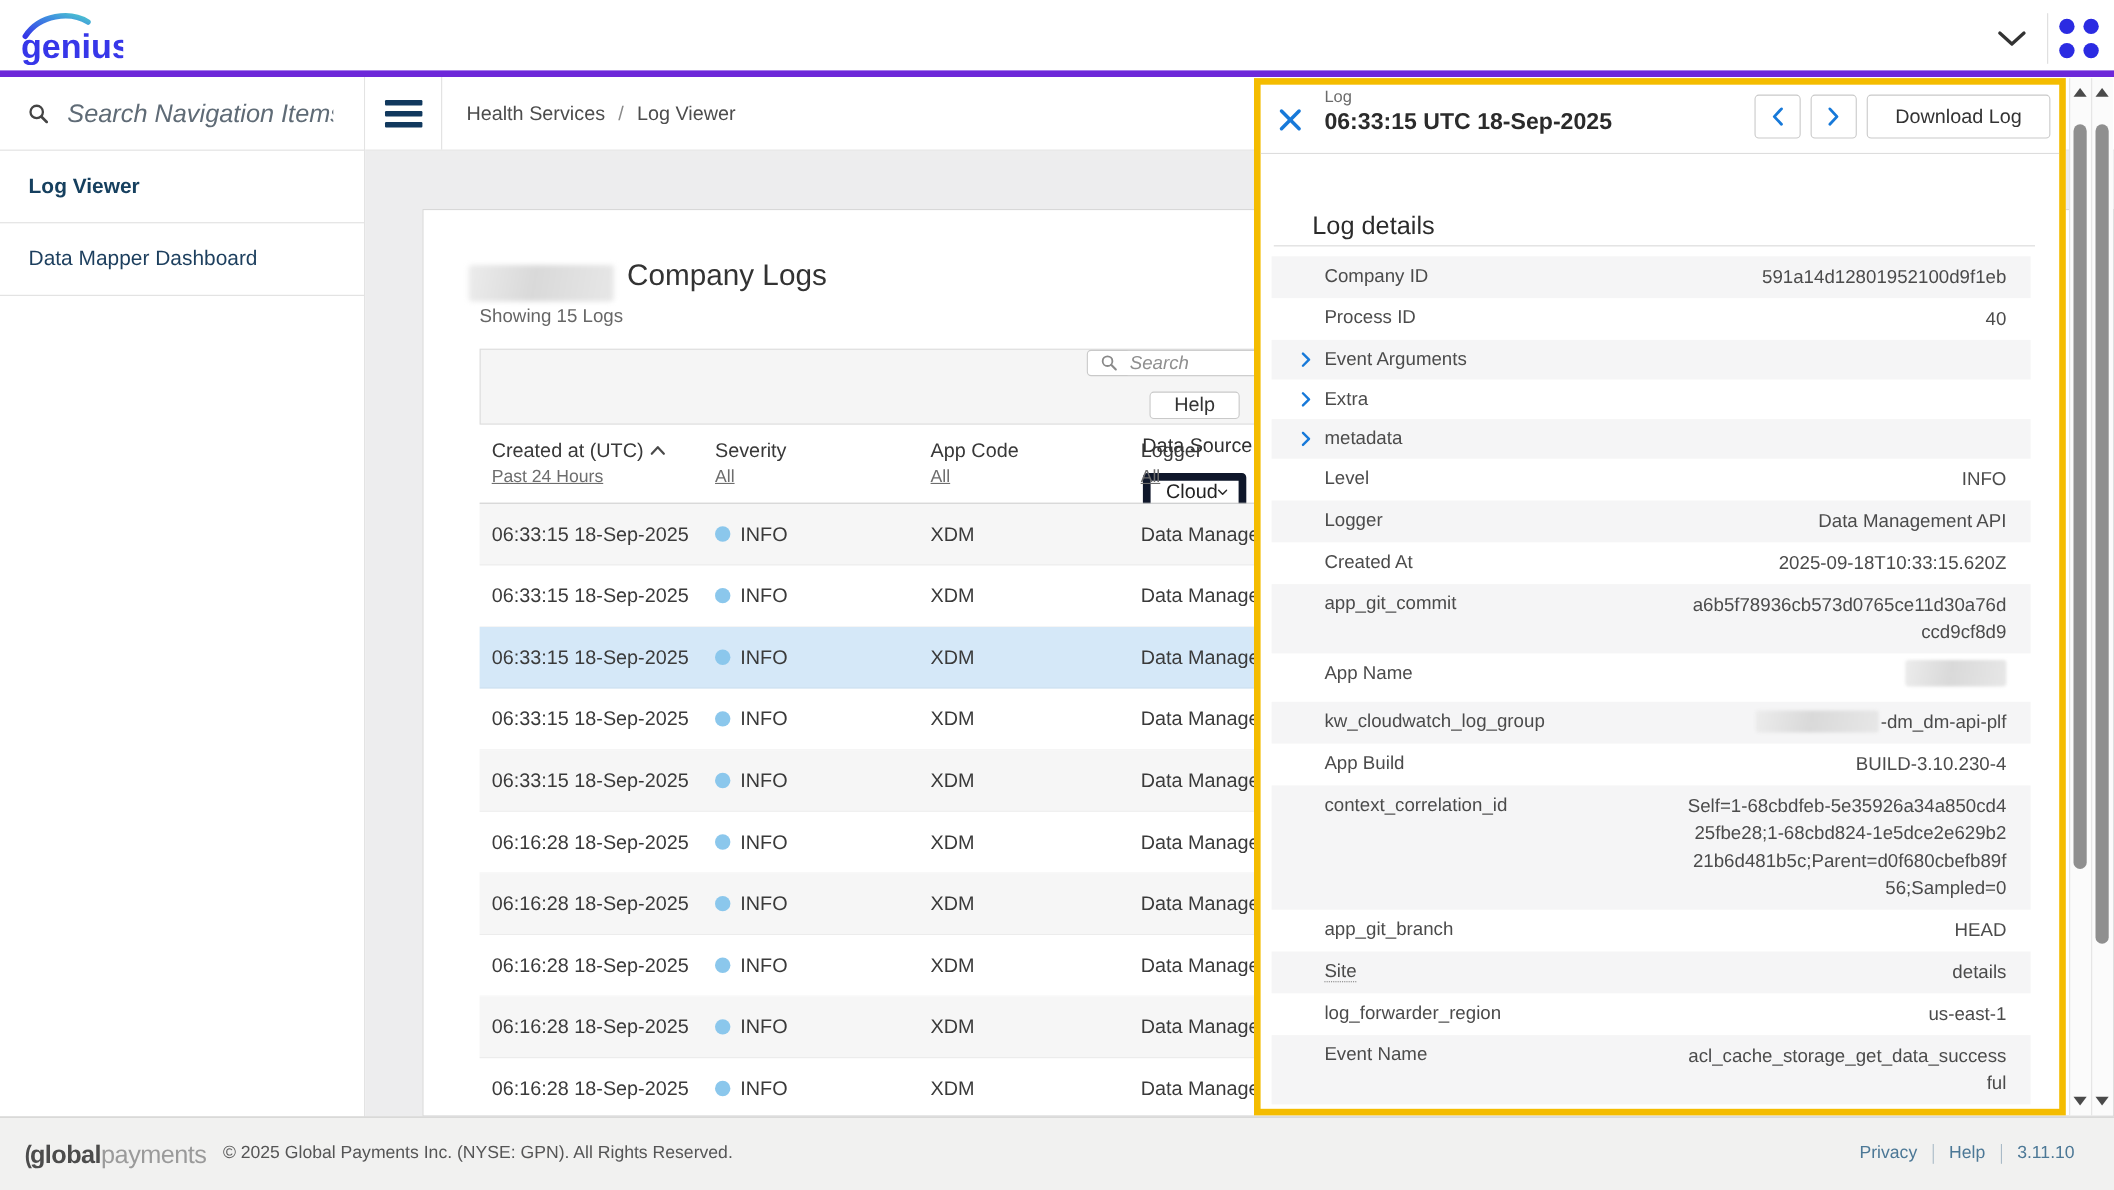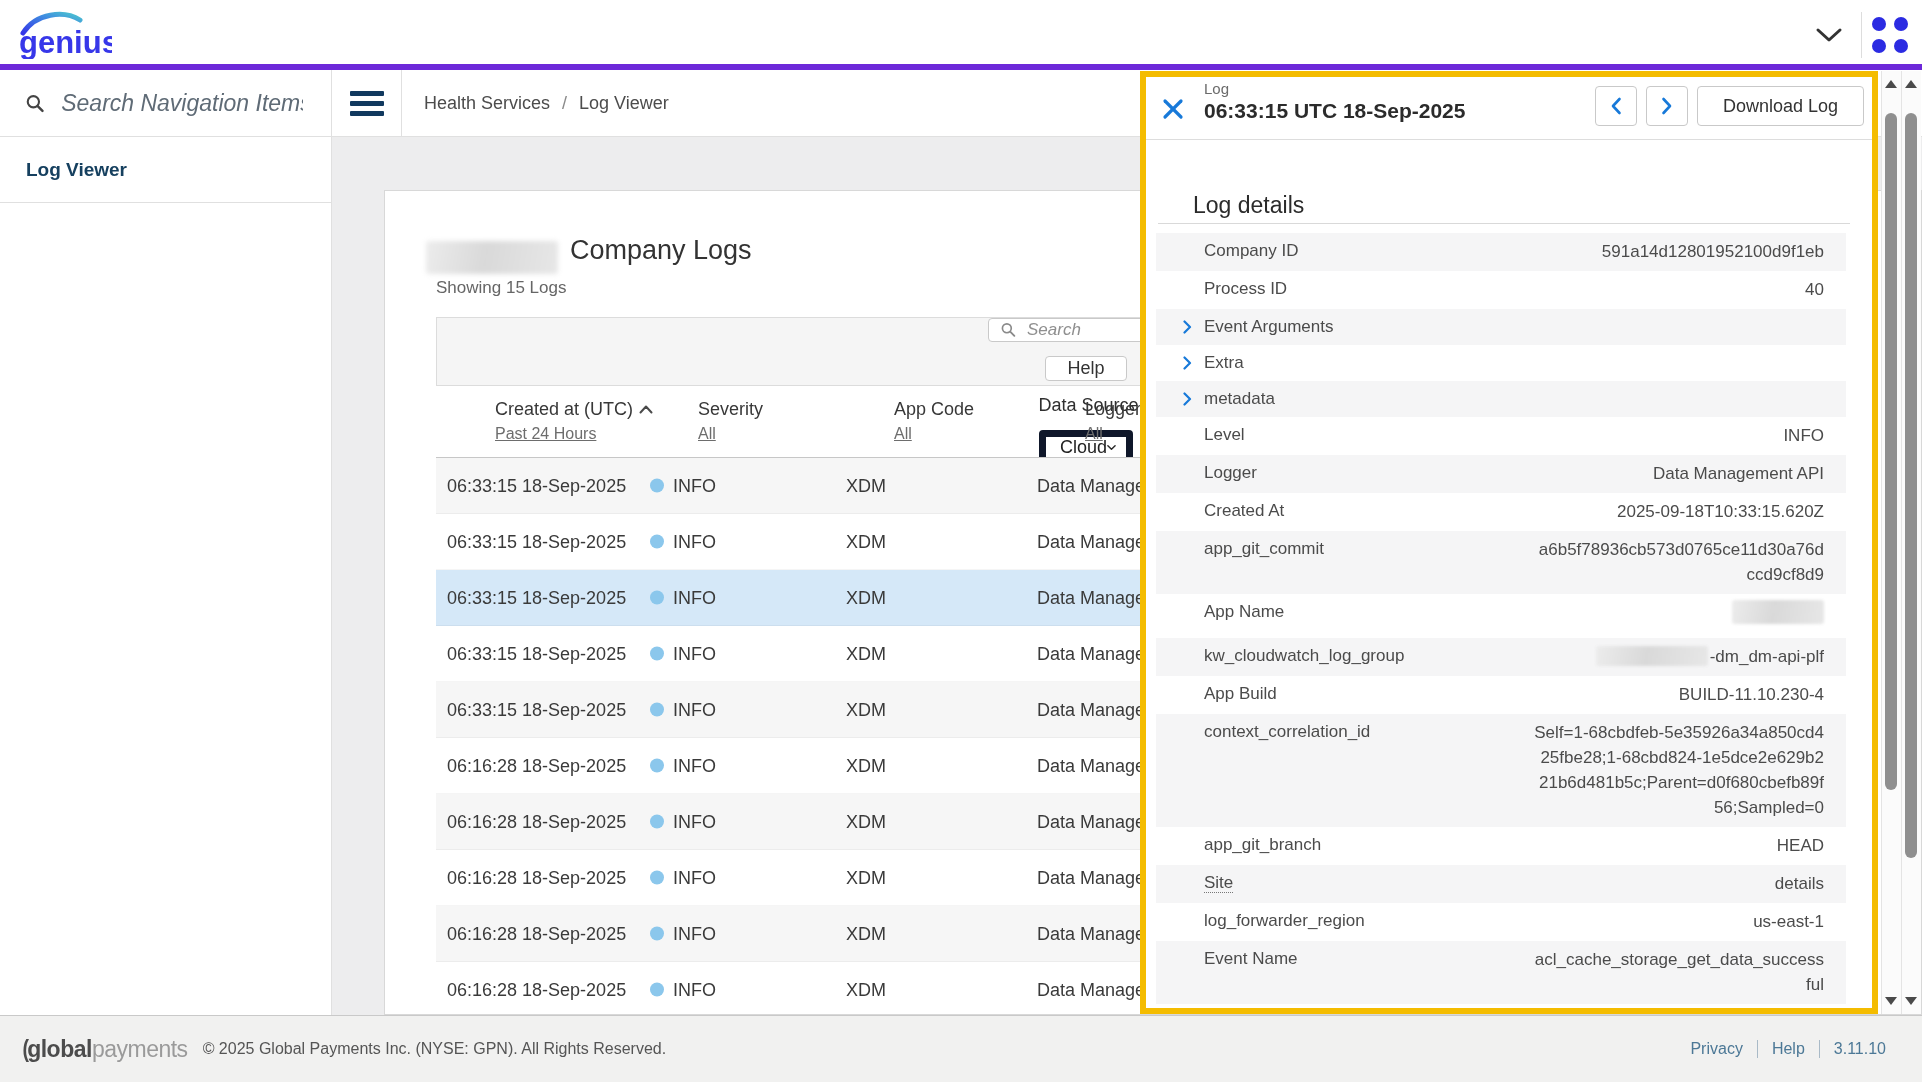--- a/index.html
+++ b/index.html
@@ -35,21 +35,21 @@
   .card-title{position:absolute;left:185px;top:44px;font-size:27px;color:#333;}
   .card-sub{position:absolute;left:51px;top:87px;font-size:17px;color:#666;text-align:right;}
   .toolbar{position:absolute;left:51px;top:126px;width:1300px;height:69px;background:#f5f5f5;border:1px solid #dcdcdc;display:flex;align-items:center;padding:0 13px;gap:14px;box-sizing:border-box;flex-direction:column;}
   .tsearch{width:196px;height:47px;background:#fff;border:1px solid #c9c9c9;border-radius:4px;display:flex;align-items:center;padding:0 12px;gap:9px;box-sizing:border-box;}
   .tsearch input{border:none;outline:none;width:100%;font-family:"Liberation Sans",sans-serif;font-size:17px;font-style:italic;color:#555;}
   .tsearch input::placeholder{color:#8f8f8f;font-style:italic;}
   .help-btn{width:82px;height:47px;background:#fff;border:1px solid #c9c9c9;border-radius:4px;font-size:18px;color:#333;display:flex;align-items:center;justify-content:center;cursor:pointer;box-sizing:border-box;}
   .ds-label{font-size:18px;color:#2f2f2f;margin-left:10px;}
   .ds-select{width:94px;height:47px;background:#fff;border:7px solid #0f172a;border-radius:4px;display:flex;align-items:center;justify-content:space-between;padding:0 10px 0 14px;font-size:18px;color:#222;cursor:pointer;box-sizing:border-box;}
   .thead{position:absolute;left:51px;top:205px;width:1300px;height:62px;border-bottom:1px solid #c7c7c7;box-sizing:border-box;}
-  .th{position:absolute;top:3px;margin-left:48px;}
+  .th{position:absolute;top:3px;}
   .th .tlabel{font-size:18px;color:#383838;display:flex;align-items:center;gap:6px;cursor:pointer;}
   .th .tfilter{font-size:16px;color:#6d6d6d;text-decoration:underline;margin-top:5px;cursor:pointer;display:inline-block;}
   .p1{left:11px}.p2{left:214px}.p3{left:410px}.p4{left:601px}
   .tbody{position:absolute;left:51px;top:267px;width:1300px;}
   .trow{position:relative;height:56px;cursor:pointer;border-bottom:1px solid rgba(0,0,0,0.04);box-sizing:border-box;}
   .trow.alt{background:#f6f6f6;}
   .trow.selected{background:#d5e8f8;}
   .cell{position:absolute;top:50%;transform:translateY(-50%);font-size:18px;color:#3a3a3a;white-space:nowrap;}
   .c1{left:11px}.c2{left:214px;display:flex;align-items:center;gap:9px}.c3{left:410px}.c4{left:601px}
   .dot{width:14px;height:14px;border-radius:50%;background:#8BC7EC;flex:none;}
@@ -133,20 +133,23 @@
     <div class="nav-search">
       <svg width="21" height="21" viewBox="0 0 21 21">
         <circle cx="8.5" cy="8.5" r="6.5" fill="none" stroke="#444" stroke-width="2.4"></circle>
         <line x1="13.5" y1="13.5" x2="19" y2="19" stroke="#444" stroke-width="2.8" stroke-linecap="round"></line>
       </svg>
       <input type="text" placeholder="Search Navigation Items..." style="">
     </div>
     <div class="side-item active">
       <span>Log Viewer</span>
     </div>
+    <div class="side-item">
+      <span>Data Mapper Dashboard</span>
+    </div>
   </aside>
 
   <div class="crumbbar">
     <div class="burger-box">
       <div class="burger">
           <i></i>
           <i></i>
           <i></i>
         </div>
     </div>
@@ -388,21 +391,21 @@
       <div class="frow">
         <div class="flabel">App Name</div>
         <div class="fvalue"><span class="redact redact-value"></span></div>
       </div>
       <div class="frow">
         <div class="flabel">kw_cloudwatch_log_group</div>
         <div class="fvalue"><span class="redact redact-inline"></span><span>-dm_dm-api-plf</span></div>
       </div>
       <div class="frow">
         <div class="flabel">App Build</div>
-        <div class="fvalue">BUILD-11.10.230-4</div>
+        <div class="fvalue">BUILD-3.10.230-4</div>
       </div>
       <div class="frow">
         <div class="flabel">context_correlation_id</div>
         <div class="fvalue" style="max-width:290px;">Self=1-68cbdfeb-5e35926a34a850cd425fbe28;1-68cbd824-1e5dce2e629b221b6d481b5c;Parent=d0f680cbefb89f56;Sampled=0</div>
       </div>
       <div class="frow">
         <div class="flabel">app_git_branch</div>
         <div class="fvalue">HEAD</div>
       </div>
       <div class="frow">

